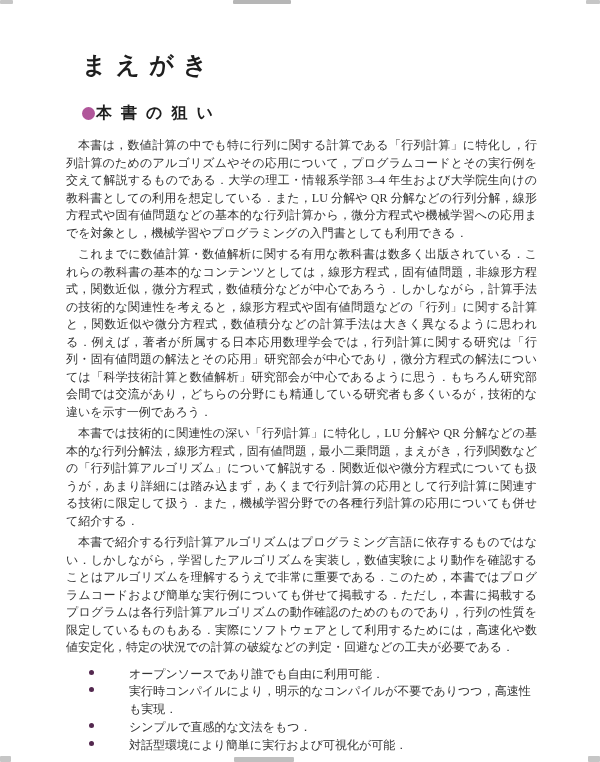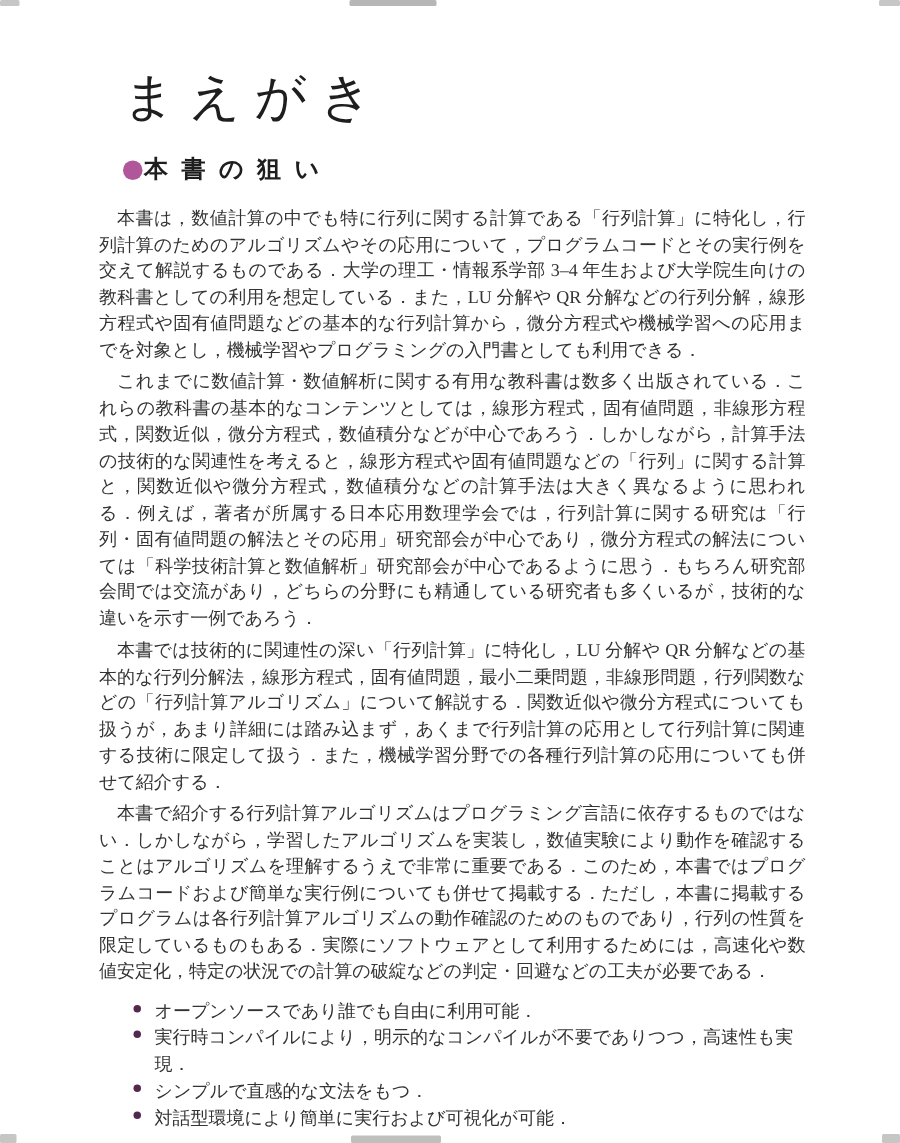--- a/index.html
+++ b/index.html
@@ -21,21 +21,21 @@
   .sm-tl{left:0;top:0;width:13px;height:4px;}
   .sm-tc{left:233px;top:0;width:58px;height:4px;background:#8f8f8f;}
   .sm-tr{left:586px;top:0;width:14px;height:4px;}
   .sm-bl{left:0;top:756px;width:11px;height:6px;}
   .sm-bc{left:234px;top:757px;width:60px;height:5px;background:#9d9d9d;}
   .sm-br{left:588px;top:756px;width:12px;height:6px;}
 
   .page-title{
     position:absolute;left:82px;top:48px;margin:0;
     font-family:"DejaVu Sans","Liberation Sans",sans-serif;
-    font-weight:normal;font-size:34px;line-height:34px;
+    font-weight:bold;font-size:24px;line-height:34px;
     letter-spacing:9px;color:var(--heading-text);
   }
   .section-row{
     position:absolute;left:82px;top:103px;
     display:flex;align-items:center;
   }
   .section-dot{
     width:13px;height:13px;border-radius:50%;
     background:var(--accent);flex:0 0 auto;
   }
@@ -50,21 +50,21 @@
     color:var(--body-text);
     font-size:12px;line-height:17.5px;
     text-align:justify;
   }
   .body-block p{margin:4px;text-indent:1em;}
   .feature-list{
     list-style:none;margin:9px 0 0 0;padding:0 0 0 27px;
   }
   .feature-list li{
     display:flex;align-items:baseline;
-    line-height:17.8px;text-align:left;
+    line-height:17.8px;text-align:left;gap:26px;
   }
   .li-dot{
     width:5px;height:5px;border-radius:50%;
     background:var(--list-dot);
     flex:0 0 auto;margin-right:9px;
     position:relative;top:-3px;
   }
 </style>
 </head>
 <body>
@@ -81,21 +81,21 @@
   <h1 class="page-title">まえがき</h1>
 
   <div class="section-row">
     <span class="section-dot"></span>
     <span class="section-label">本書の狙い</span>
   </div>
 
   <div class="body-block">
     <p>本書は，数値計算の中でも特に行列に関する計算である「行列計算」に特化し，行列計算のためのアルゴリズムやその応用について，プログラムコードとその実行例を交えて解説するものである．大学の理工・情報系学部 3–4 年生および大学院生向けの教科書としての利用を想定している．また，LU 分解や QR 分解などの行列分解，線形方程式や固有値問題などの基本的な行列計算から，微分方程式や機械学習への応用までを対象とし，機械学習やプログラミングの入門書としても利用できる．</p>
     <p>これまでに数値計算・数値解析に関する有用な教科書は数多く出版されている．これらの教科書の基本的なコンテンツとしては，線形方程式，固有値問題，非線形方程式，関数近似，微分方程式，数値積分などが中心であろう．しかしながら，計算手法の技術的な関連性を考えると，線形方程式や固有値問題などの「行列」に関する計算と，関数近似や微分方程式，数値積分などの計算手法は大きく異なるように思われる．例えば，著者が所属する日本応用数理学会では，行列計算に関する研究は「行列・固有値問題の解法とその応用」研究部会が中心であり，微分方程式の解法については「科学技術計算と数値解析」研究部会が中心であるように思う．もちろん研究部会間では交流があり，どちらの分野にも精通している研究者も多くいるが，技術的な違いを示す一例であろう．</p>
-    <p>本書では技術的に関連性の深い「行列計算」に特化し，LU 分解や QR 分解などの基本的な行列分解法，線形方程式，固有値問題，最小二乗問題，非線形問題，行列関数などの「行列計算アルゴリズム」について解説する．関数近似や微分方程式についても扱うが，あまり詳細には踏み込まず，あくまで行列計算の応用として行列計算に関連する技術に限定して扱う．また，機械学習分野での各種行列計算の応用についても併せて紹介する．</p>
+    <p>本書では技術的に関連性の深い「行列計算」に特化し，LU 分解や QR 分解などの基本的な行列分解法，線形方程式，固有値問題，最小二乗問題，まえがき，行列関数などの「行列計算アルゴリズム」について解説する．関数近似や微分方程式についても扱うが，あまり詳細には踏み込まず，あくまで行列計算の応用として行列計算に関連する技術に限定して扱う．また，機械学習分野での各種行列計算の応用についても併せて紹介する．</p>
     <p>本書で紹介する行列計算アルゴリズムはプログラミング言語に依存するものではない．しかしながら，学習したアルゴリズムを実装し，数値実験により動作を確認することはアルゴリズムを理解するうえで非常に重要である．このため，本書ではプログラムコードおよび簡単な実行例についても併せて掲載する．ただし，本書に掲載するプログラムは各行列計算アルゴリズムの動作確認のためのものであり，行列の性質を限定しているものもある．実際にソフトウェアとして利用するためには，高速化や数値安定化，特定の状況での計算の破綻などの判定・回避などの工夫が必要である．</p>
 
     <ul class="feature-list">
       <li>
         <span class="li-dot"></span>
         <span>オープンソースであり誰でも自由に利用可能．</span>
       </li>
       <li>
         <span class="li-dot"></span>
         <span>実行時コンパイルにより，明示的なコンパイルが不要でありつつ，高速性も実現．</span>

